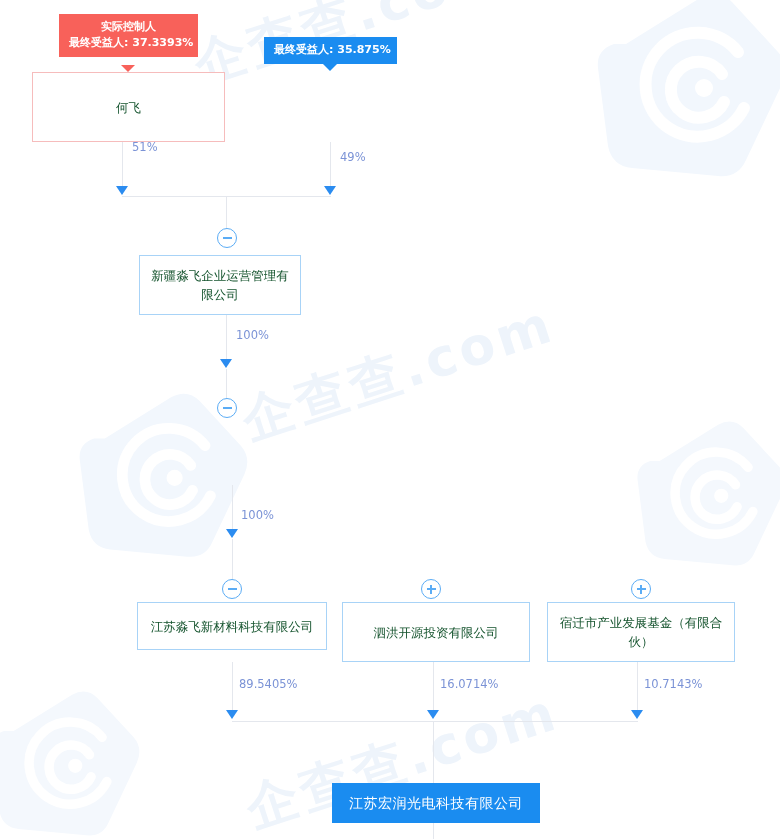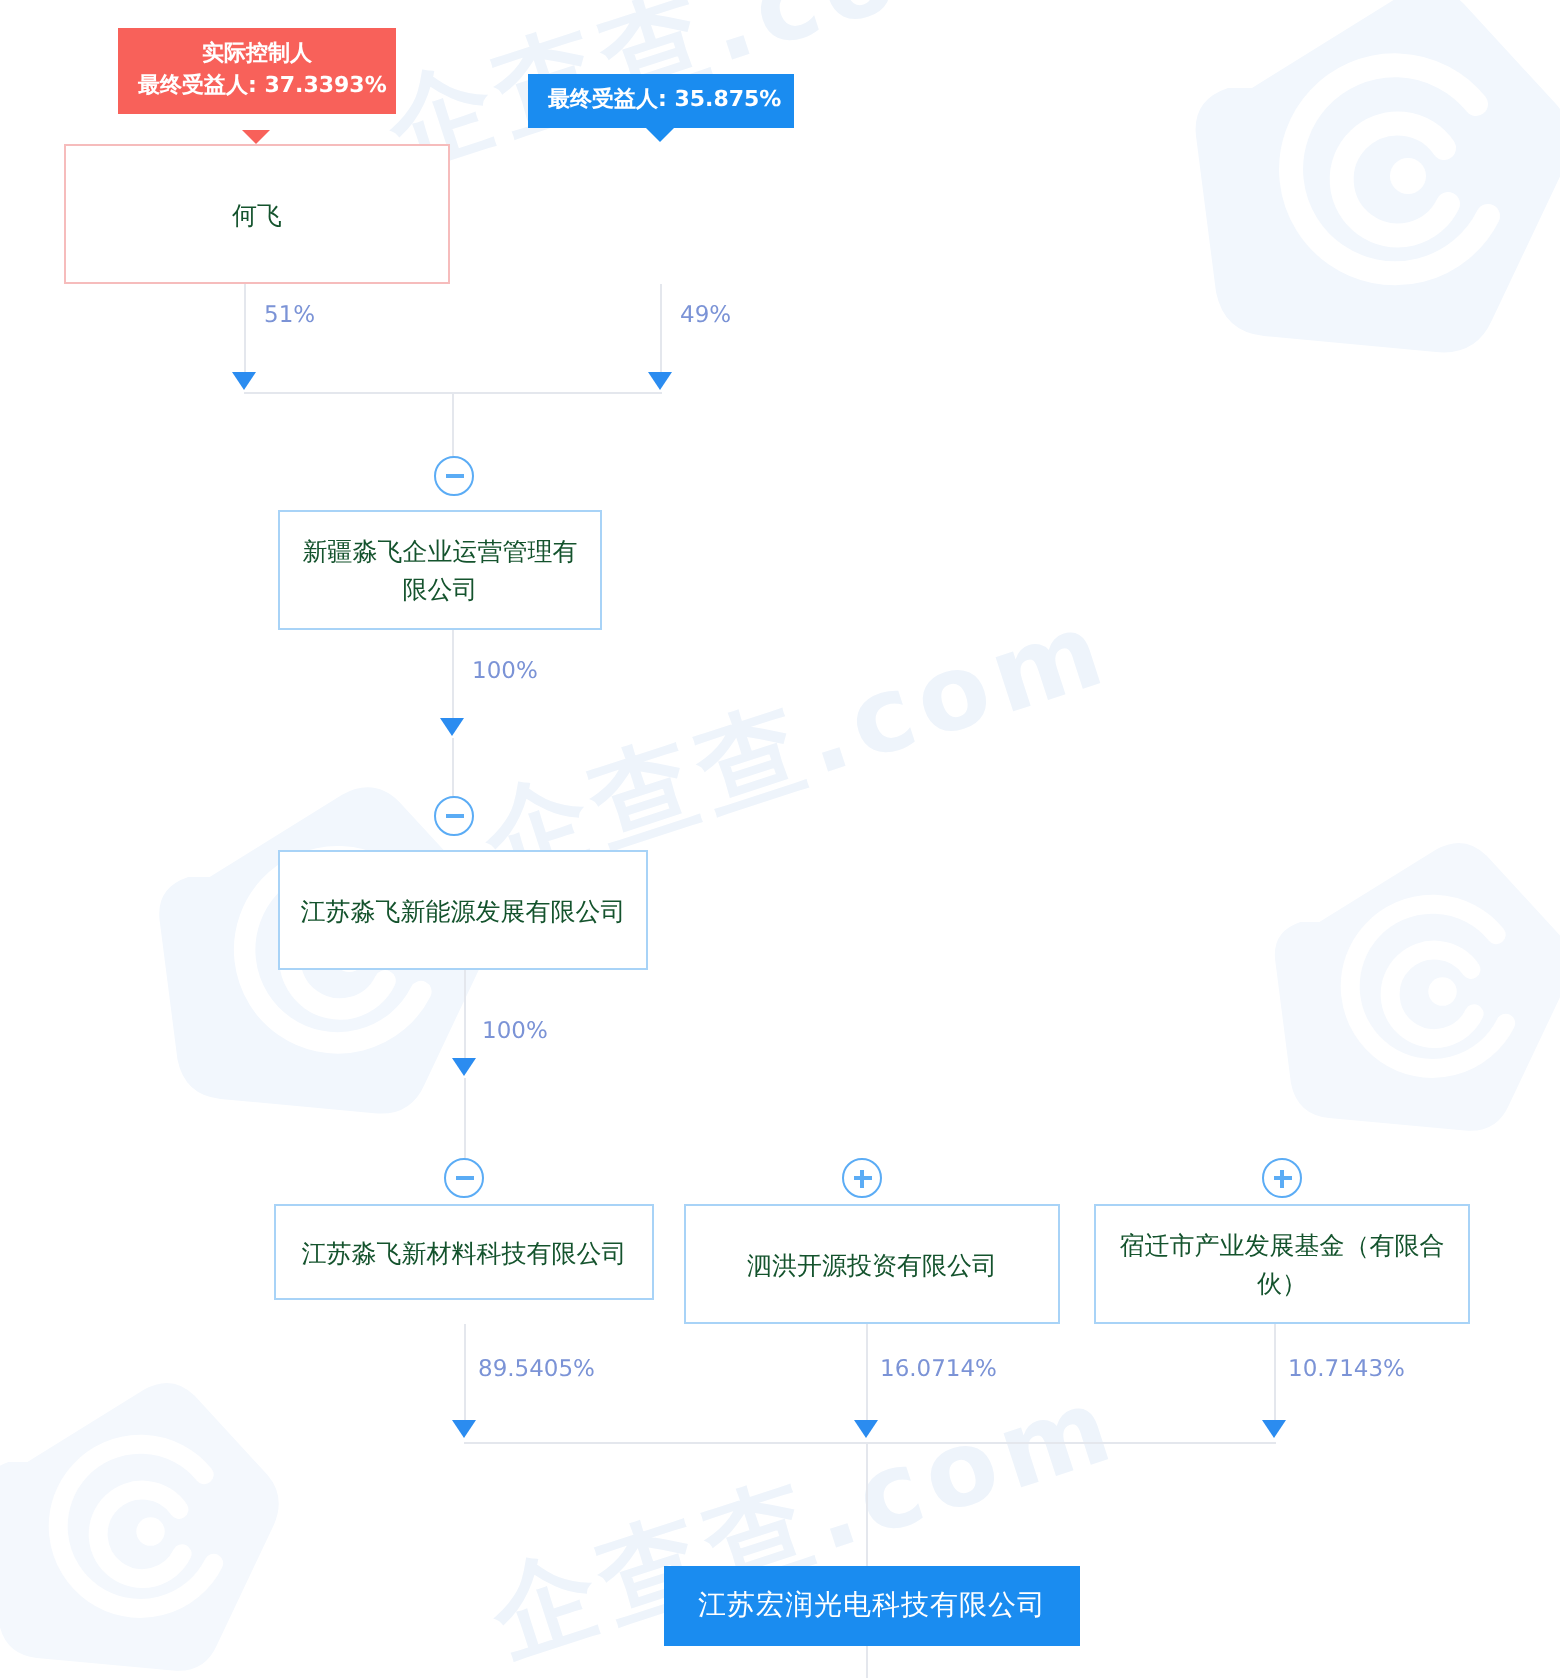--- a/index.html
+++ b/index.html
@@ -171,21 +171,21 @@
     <div class="b-line2">最终受益人: 35.875%</div>
   </div>
   <div class="badge-tail blue" style="left:323px;top:64px;"></div>
 
   <div class="node person" style="left:32px;top:72px;width:193px;height:70px;">
     <span>何飞</span>
   </div>
 
   <div class="line-v" style="left:122px;top:142px;height:46px;"></div>
   <div class="arrow" style="left:116px;top:186px;"></div>
-  <div class="pct" style="left:132px;top:150px;">51%</div>
+  <div class="pct" style="left:132px;top:140px;">51%</div>
 
   <div class="line-v" style="left:330px;top:142px;height:46px;"></div>
   <div class="arrow" style="left:324px;top:186px;"></div>
   <div class="pct" style="left:340px;top:150px;">49%</div>
 
   <div class="line-h" style="left:122px;top:196px;width:209px;"></div>
   <div class="line-v" style="left:226px;top:196px;height:40px;"></div>
 
   <div class="toggle" style="left:217px;top:228px;">
     <span class="bar-h"></span>
@@ -195,23 +195,20 @@
   </div>
 
   <div class="line-v" style="left:226px;top:315px;height:47px;"></div>
   <div class="arrow" style="left:220px;top:359px;"></div>
   <div class="pct" style="left:236px;top:328px;">100%</div>
   <div class="line-v" style="left:226px;top:369px;height:33px;"></div>
 
   <div class="toggle" style="left:217px;top:398px;">
     <span class="bar-h"></span>
   </div>
-  <div class="node company" style="left:139px;top:425px;width:185px;height:60px;">
-    <span>江苏淼飞新能源发展有限公司</span>
-  </div>
 
   <div class="line-v" style="left:232px;top:485px;height:47px;"></div>
   <div class="arrow" style="left:226px;top:529px;"></div>
   <div class="pct" style="left:241px;top:508px;">100%</div>
   <div class="line-v" style="left:232px;top:539px;height:44px;"></div>
 
   <div class="toggle" style="left:222px;top:579px;">
     <span class="bar-h"></span>
   </div>
   <div class="node company" style="left:137px;top:602px;width:190px;height:48px;">

